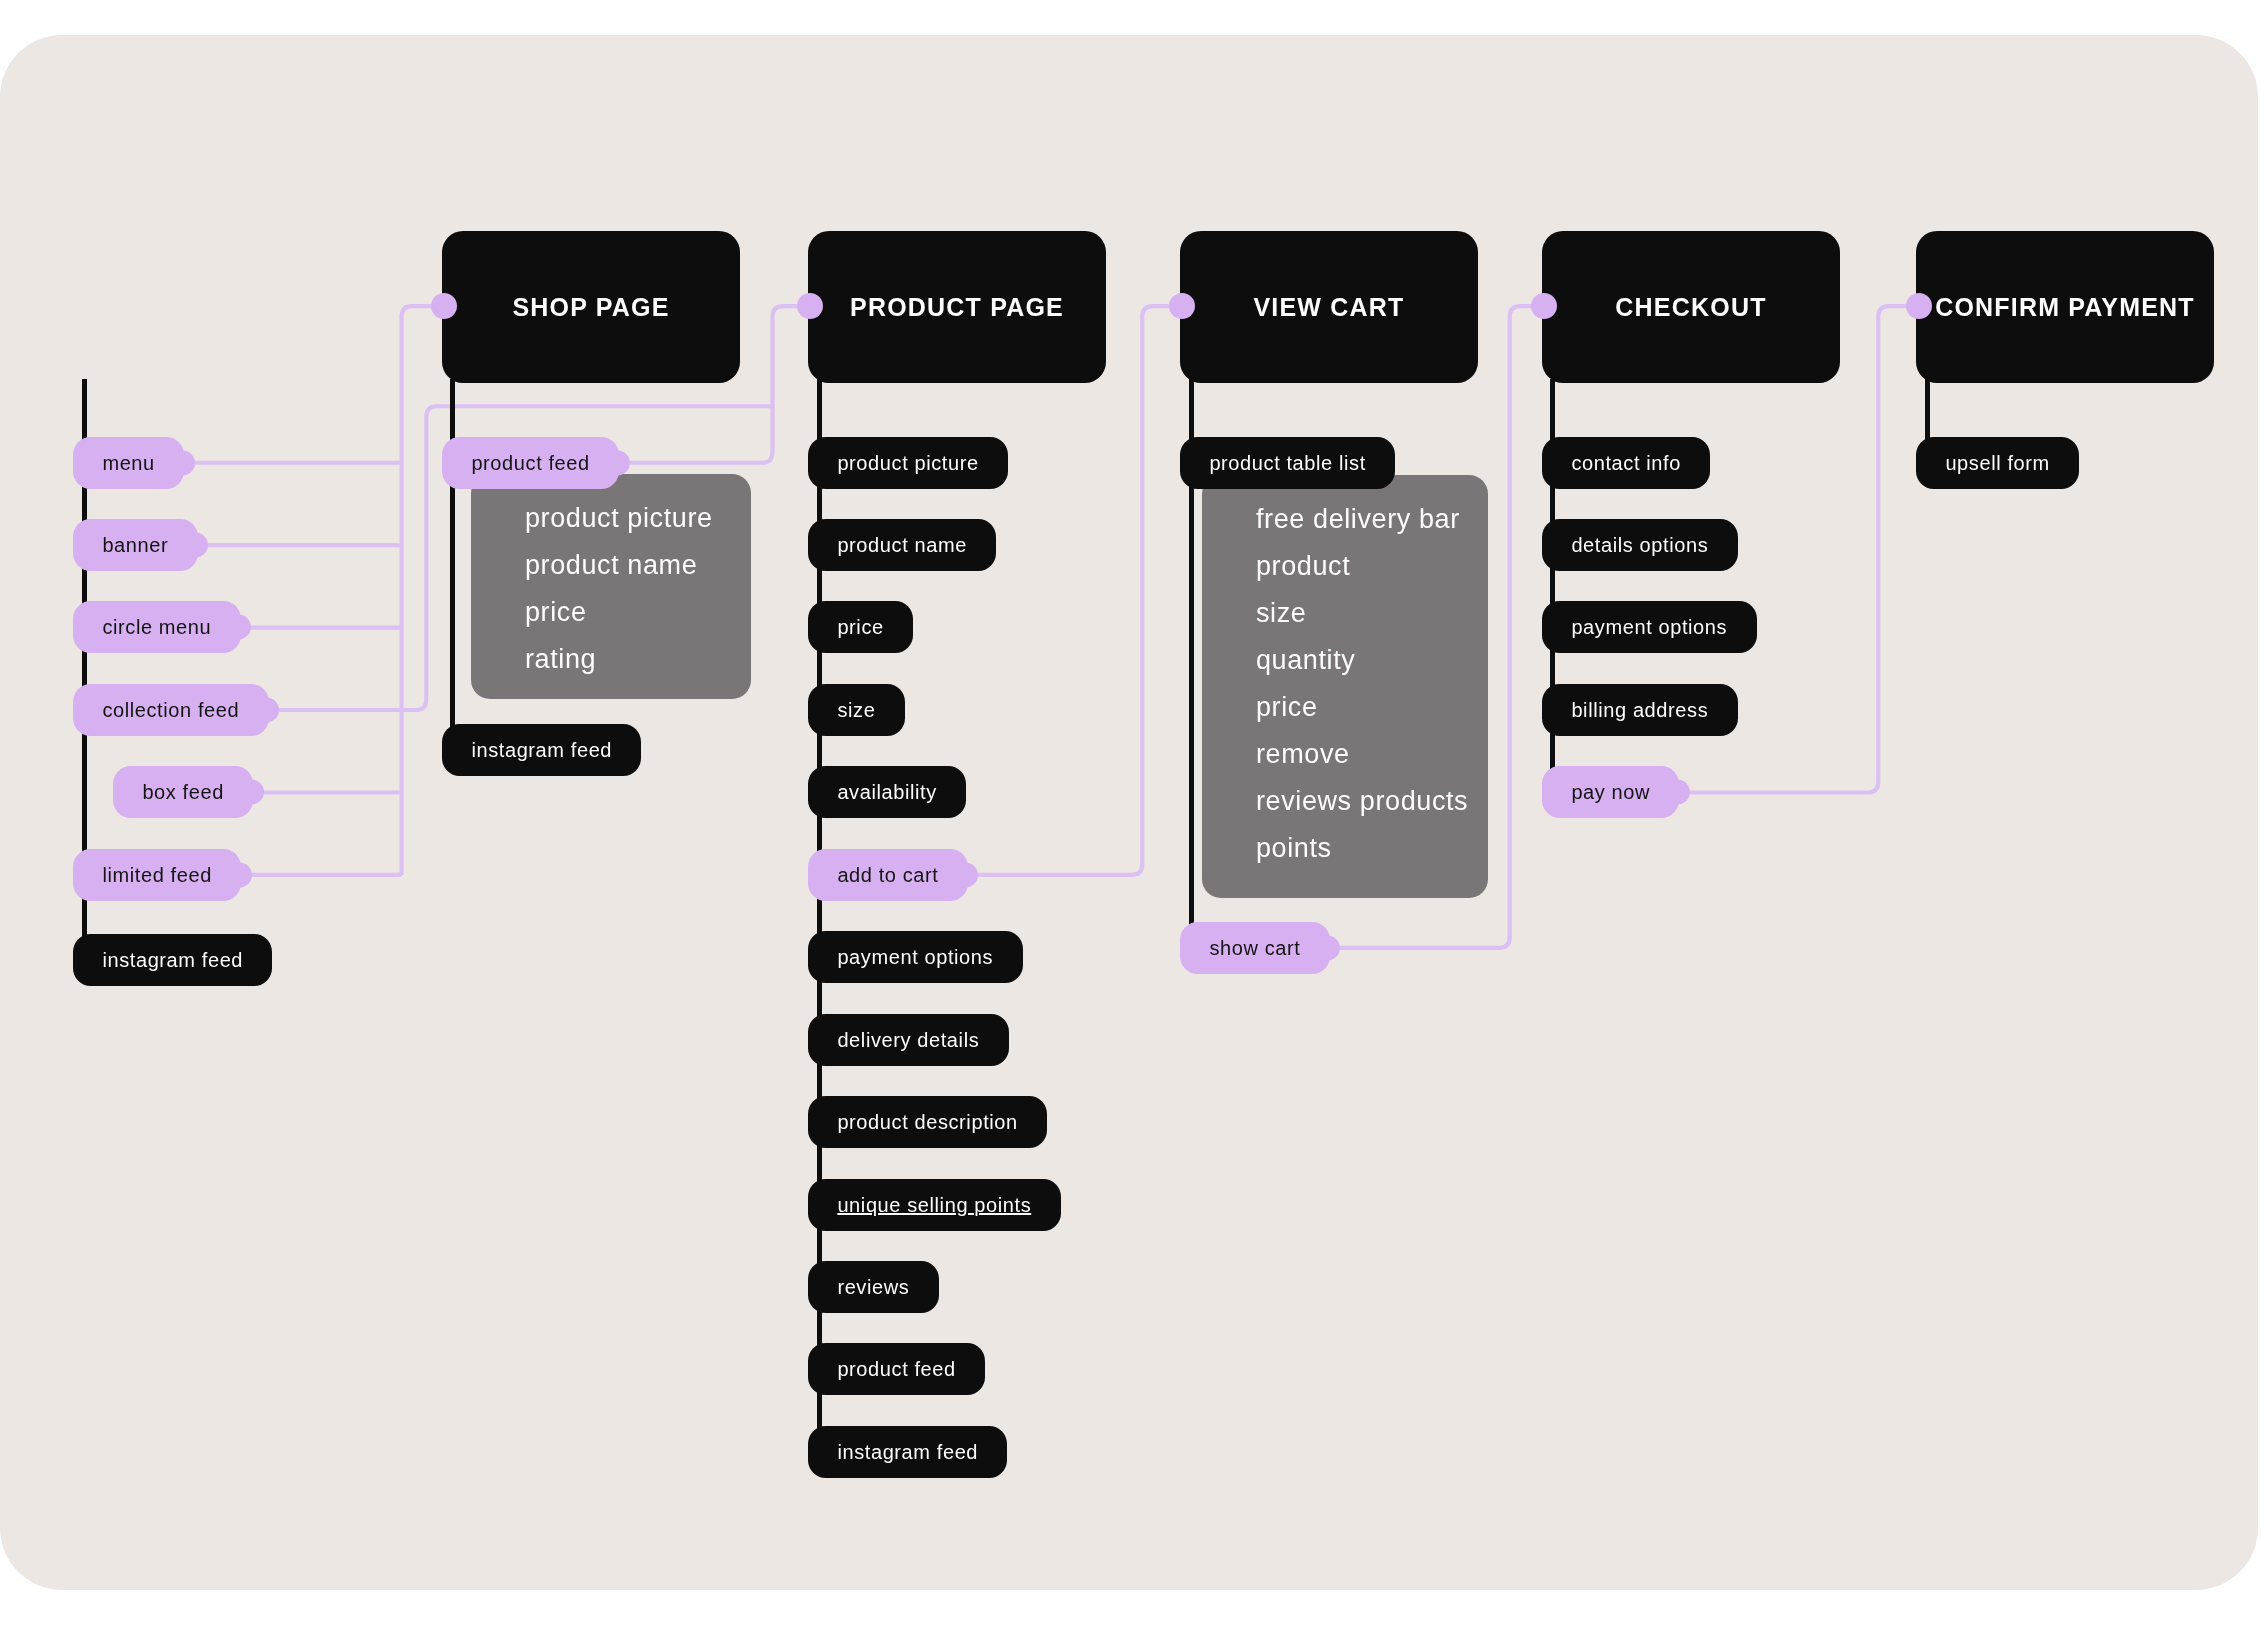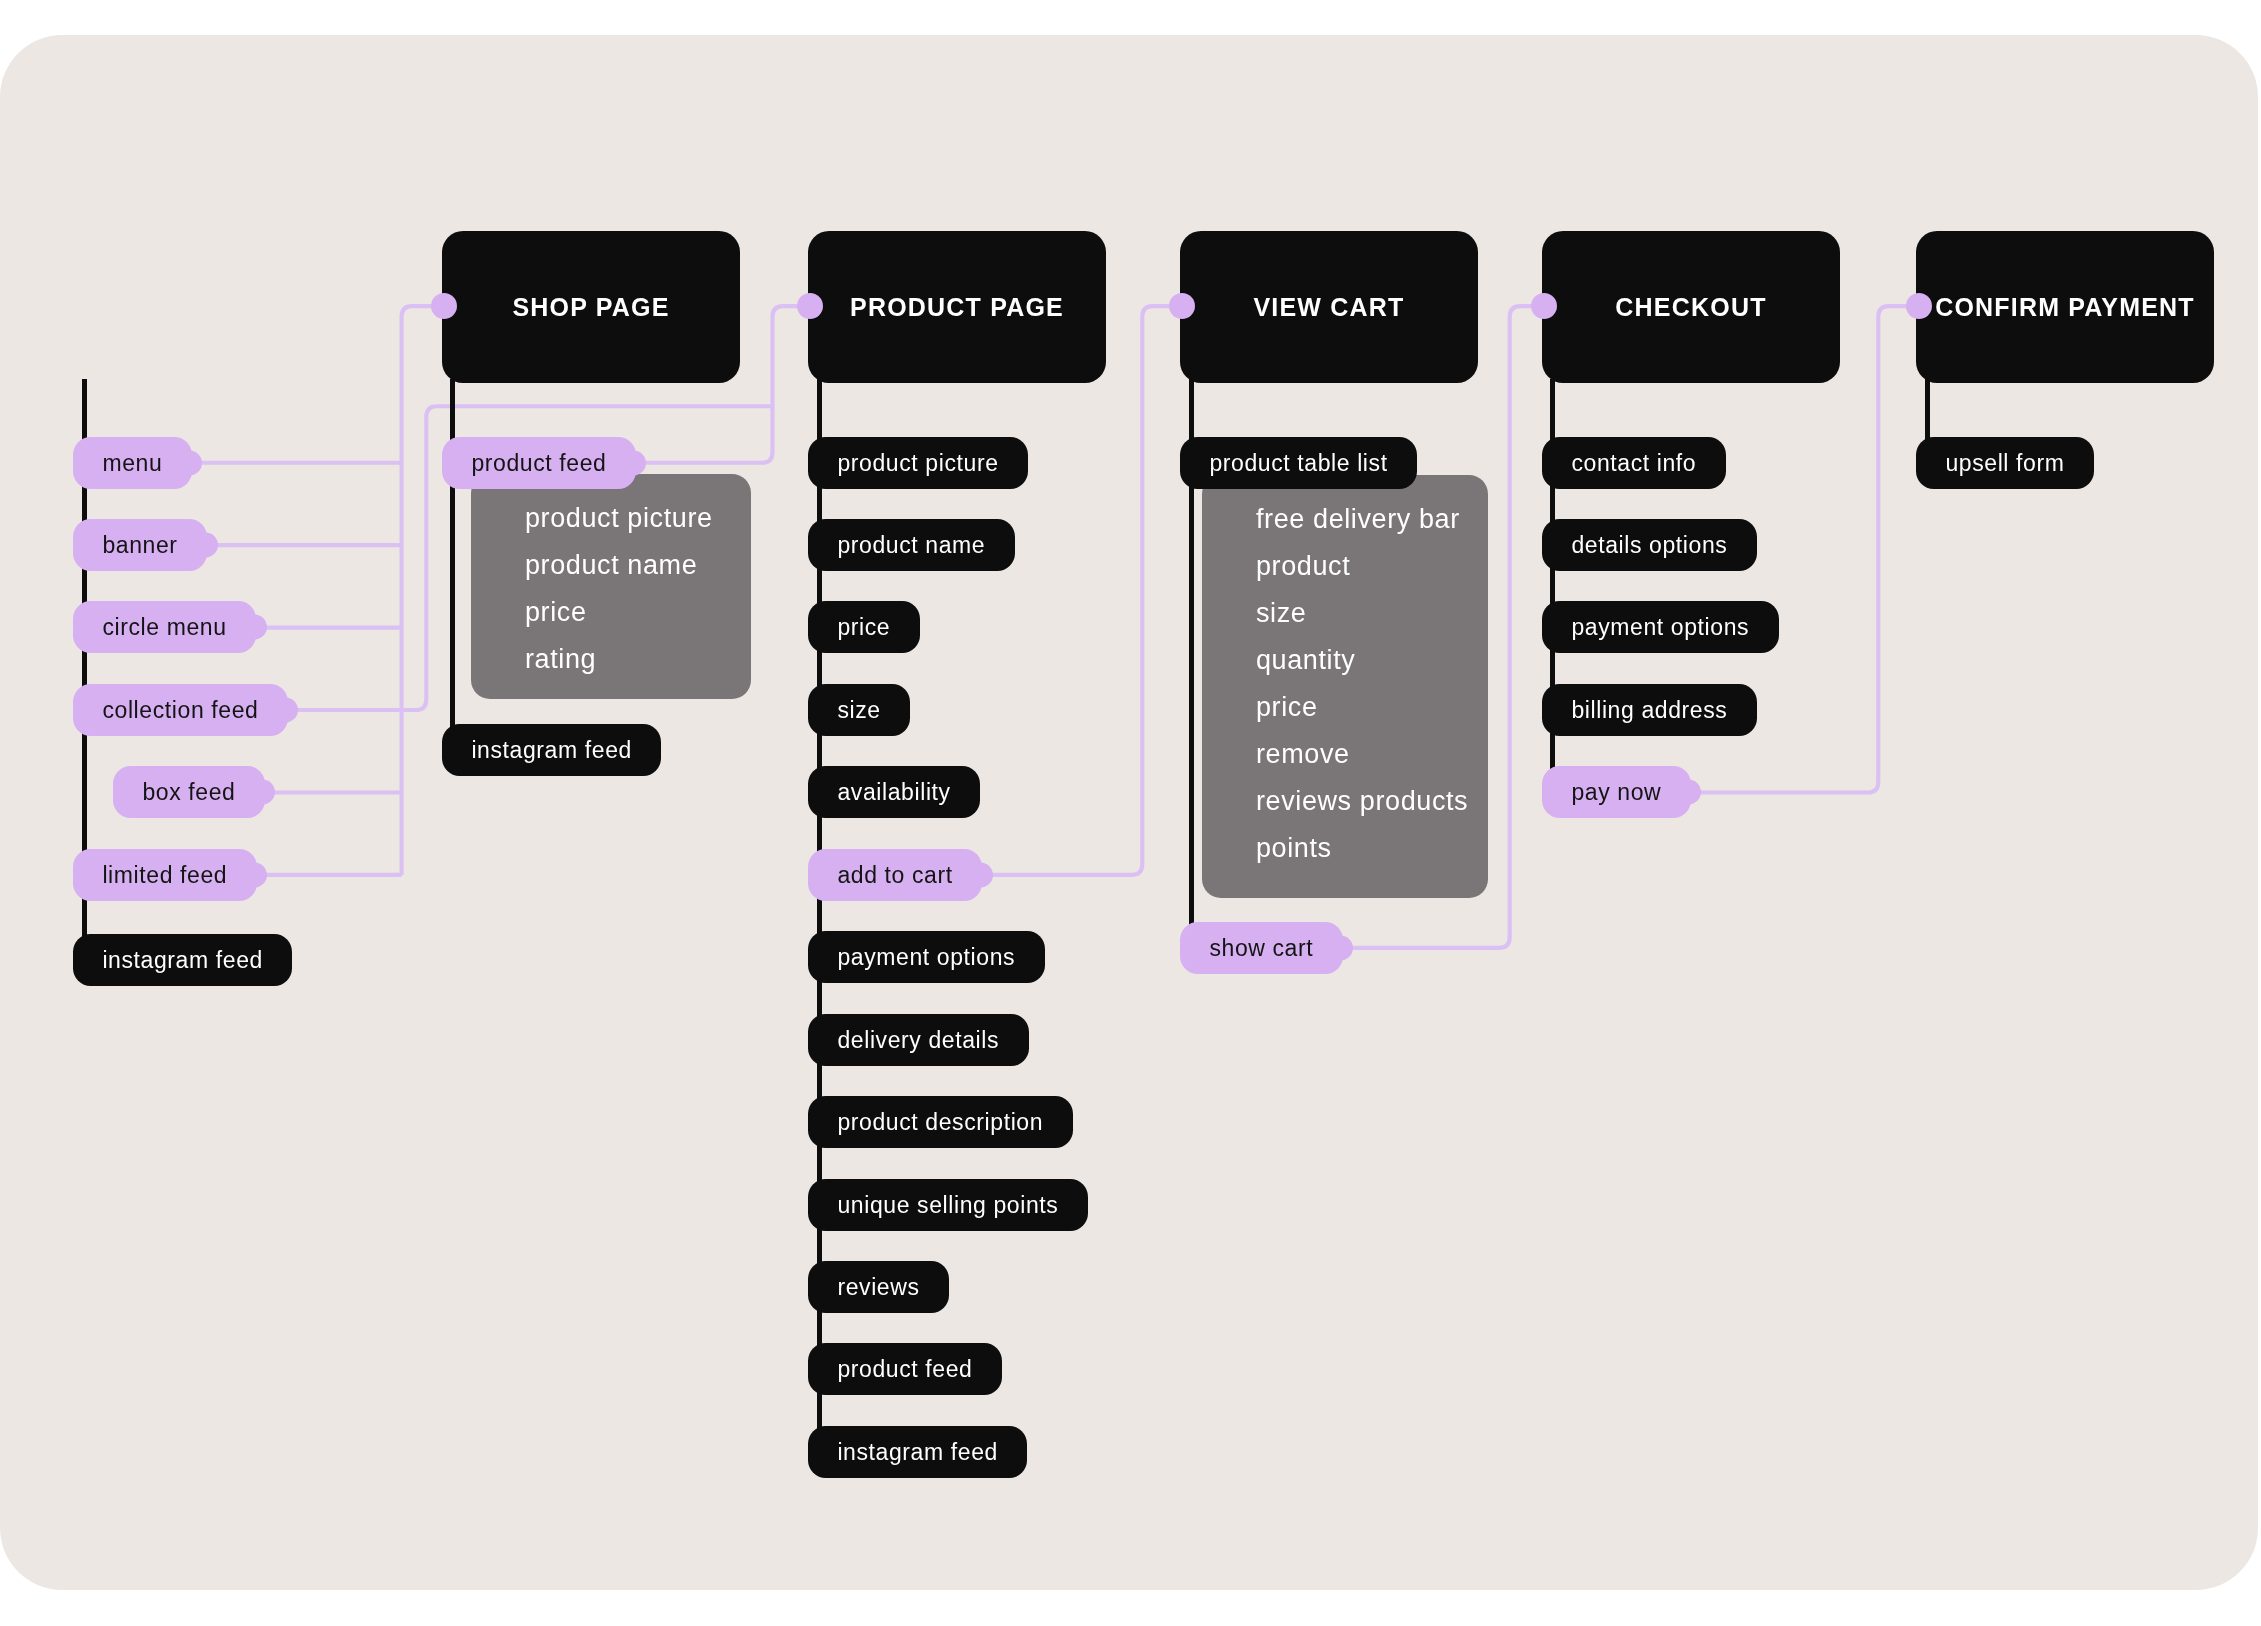--- a/index.html
+++ b/index.html
@@ -24,21 +24,21 @@
   .group-box{position:absolute;background:var(--group);border-radius:19px;z-index:2;
     color:var(--ink-light);font-size:27px;line-height:47px;letter-spacing:0.6px;
     padding:21px 17.7px 0 54px;}
   .group-box div{white-space:nowrap;}
   .header{position:absolute;width:298px;height:152px;background:var(--node);
     border-radius:21px;z-index:3;display:flex;align-items:center;justify-content:center;
     color:var(--ink-light);font-size:25px;font-weight:bold;letter-spacing:1.2px;
     text-align:center;line-height:1.3;padding:0 17.7px;}
   .pill{position:absolute;height:52px;border-radius:17.7px;z-index:3;
     display:inline-flex;align-items:center;white-space:nowrap;
-    padding:0 29.4px;font-size:23px;letter-spacing:0.6px;}
+    padding:0 29.4px;font-size:20px;letter-spacing:0.6px;}
   .pill.black{background:var(--node);color:var(--ink-light);}
   .pill.purple{background:var(--accent);color:var(--ink-dark);}
   .pill.purple::after{content:'';position:absolute;right:-10.6px;top:50%;
     transform:translateY(-50%);width:25px;height:25px;border-radius:50%;
     background:var(--accent);z-index:-1;}
   .dot{position:absolute;width:26px;height:26px;border-radius:50%;
     background:var(--accent);z-index:4;}
 </style>
 </head>
 <body>
@@ -104,21 +104,21 @@
 
     <div class="pill black" style="left:808px;top:402px;">product picture</div>
     <div class="pill black" style="left:808px;top:484px;">product name</div>
     <div class="pill black" style="left:808px;top:566px;">price</div>
     <div class="pill black" style="left:808px;top:649px;">size</div>
     <div class="pill black" style="left:808px;top:731px;">availability</div>
     <div class="pill purple" style="left:808px;top:814px;">add to cart</div>
     <div class="pill black" style="left:808px;top:896px;">payment options</div>
     <div class="pill black" style="left:808px;top:979px;">delivery details</div>
     <div class="pill black" style="left:808px;top:1061px;">product description</div>
-    <div class="pill black" style="left:808px;top:1144px;">unique selling points</div>
+    <div class="pill black" style="left:808px;top:1144px;text-decoration:underline;">unique selling points</div>
     <div class="pill black" style="left:808px;top:1226px;">reviews</div>
     <div class="pill black" style="left:808px;top:1308px;">product feed</div>
     <div class="pill black" style="left:808px;top:1391px;">instagram feed</div>
 
     <div class="pill black" style="left:1180px;top:402px;">product table list</div>
     <div class="pill purple" style="left:1180px;top:887px;">show cart</div>
 
     <div class="pill black" style="left:1542px;top:402px;">contact info</div>
     <div class="pill black" style="left:1542px;top:484px;">details options</div>
     <div class="pill black" style="left:1542px;top:566px;">payment options</div>

